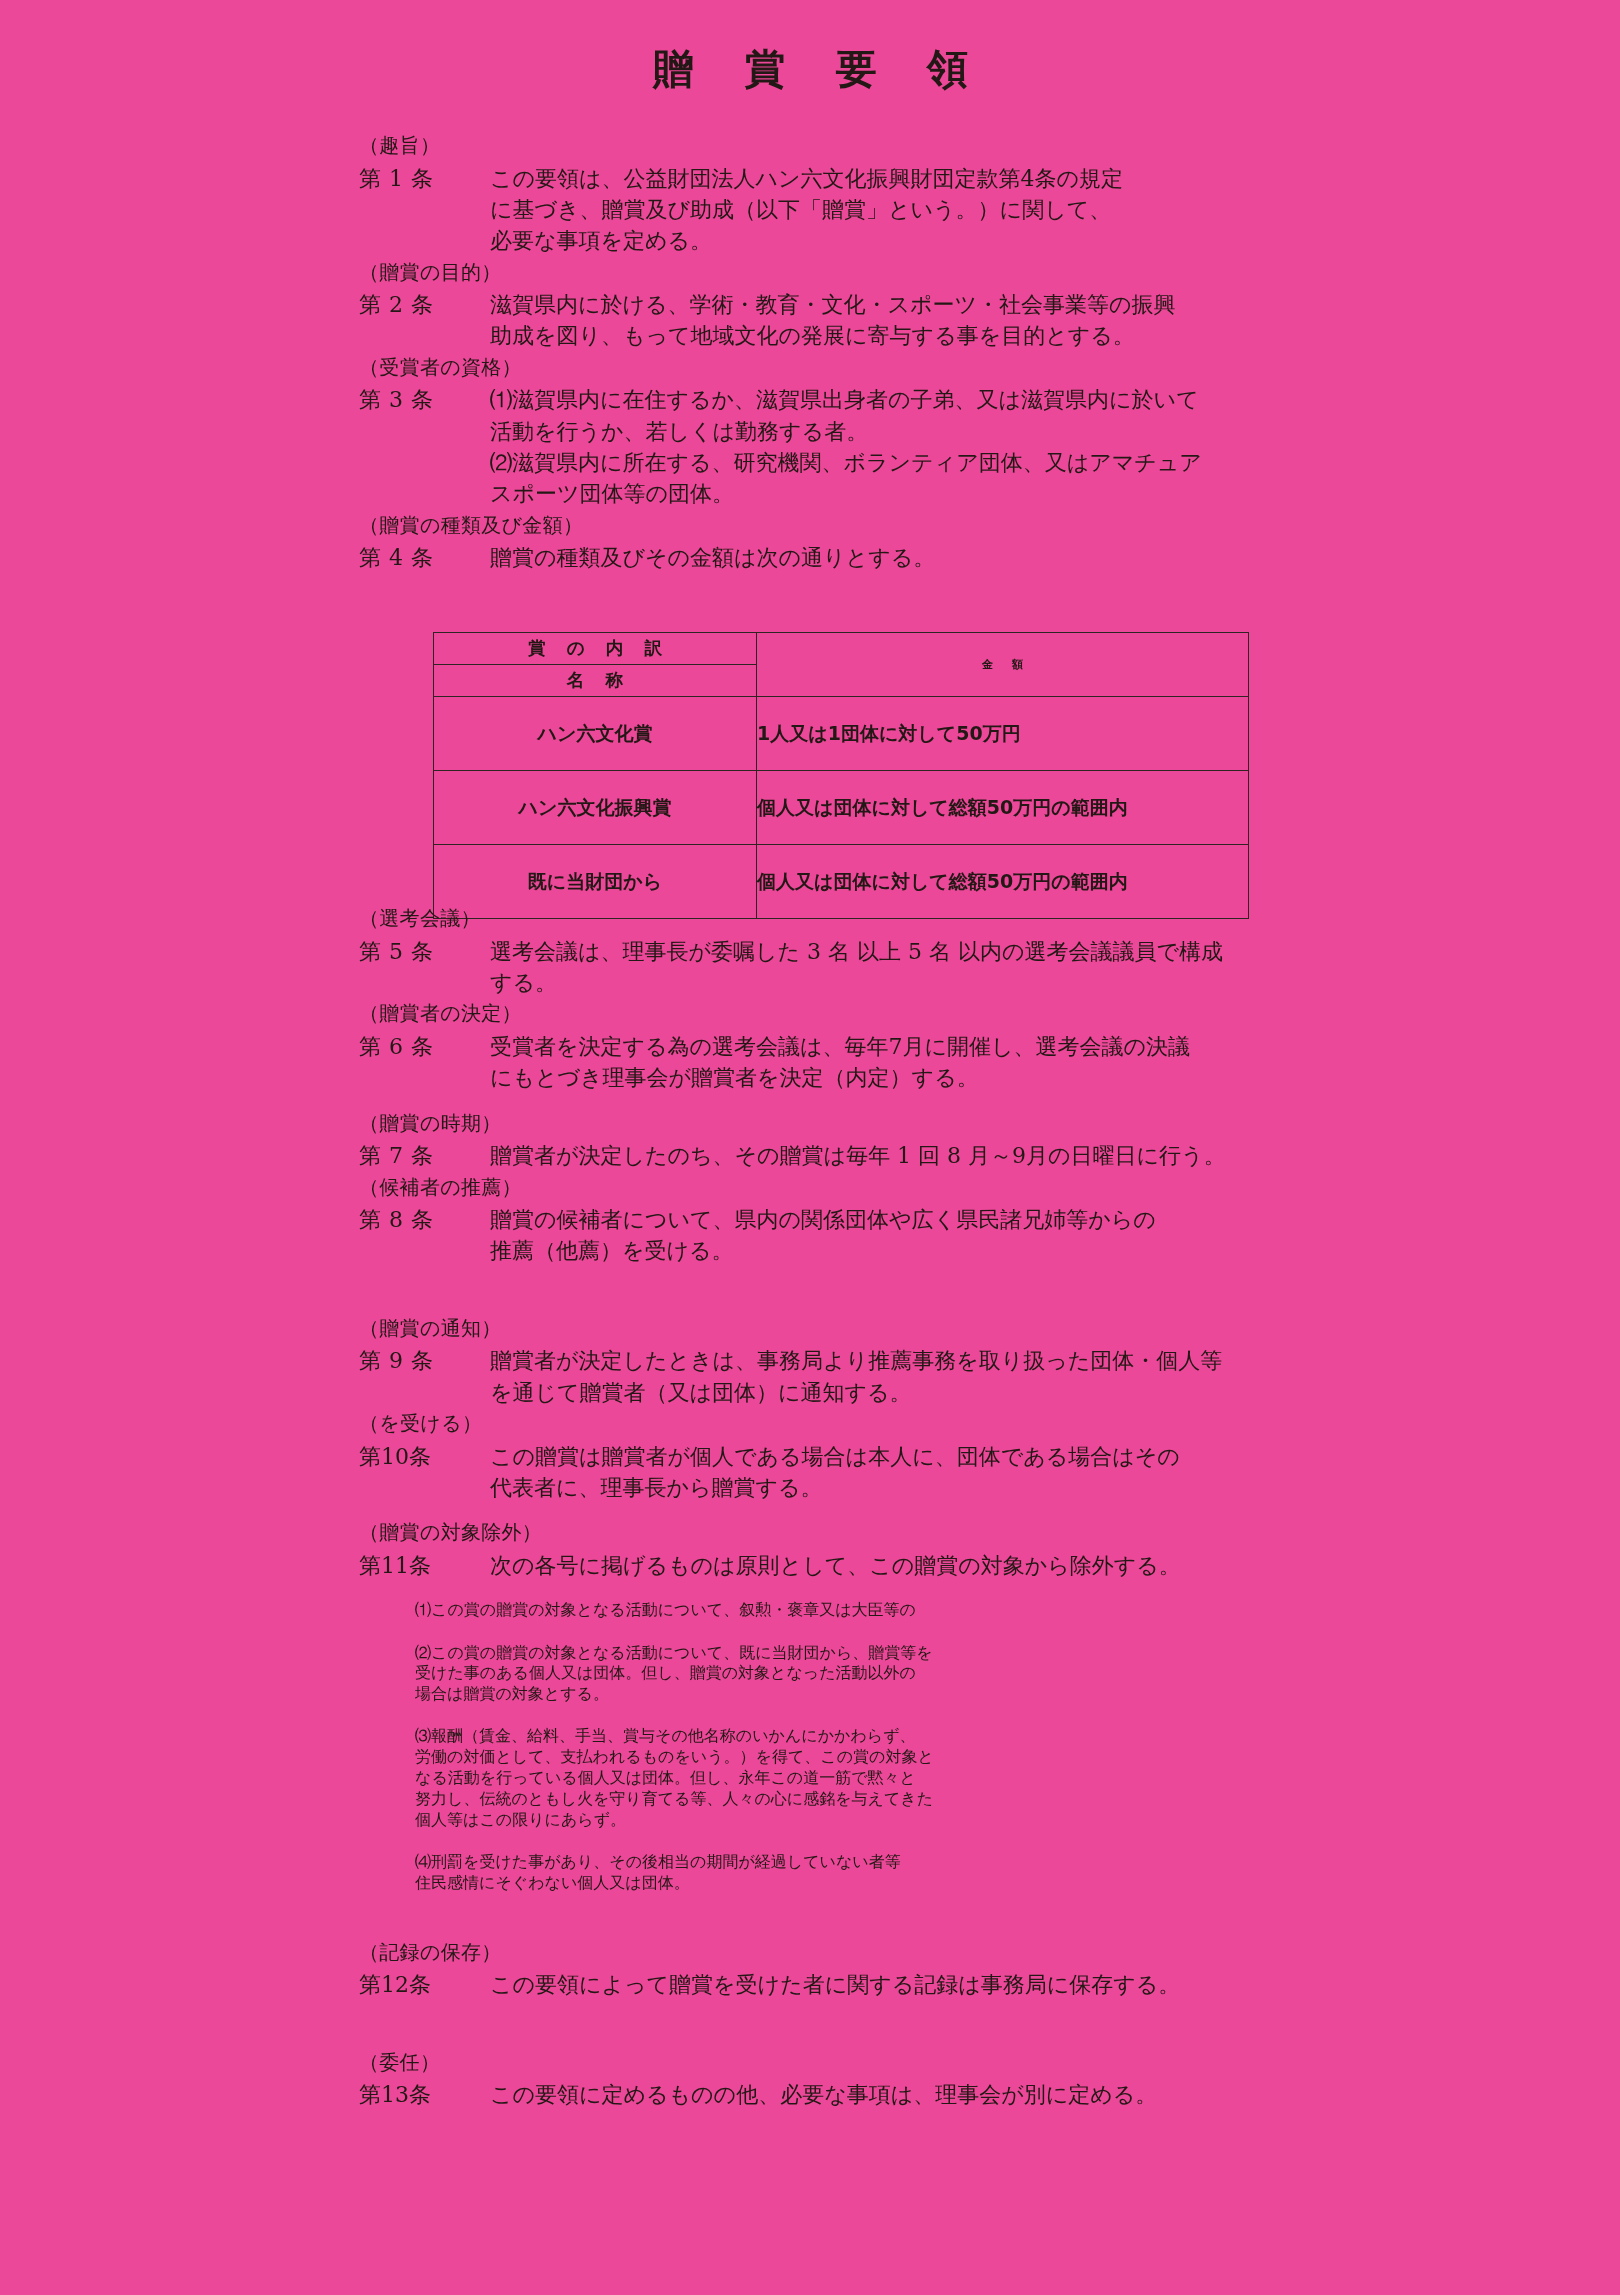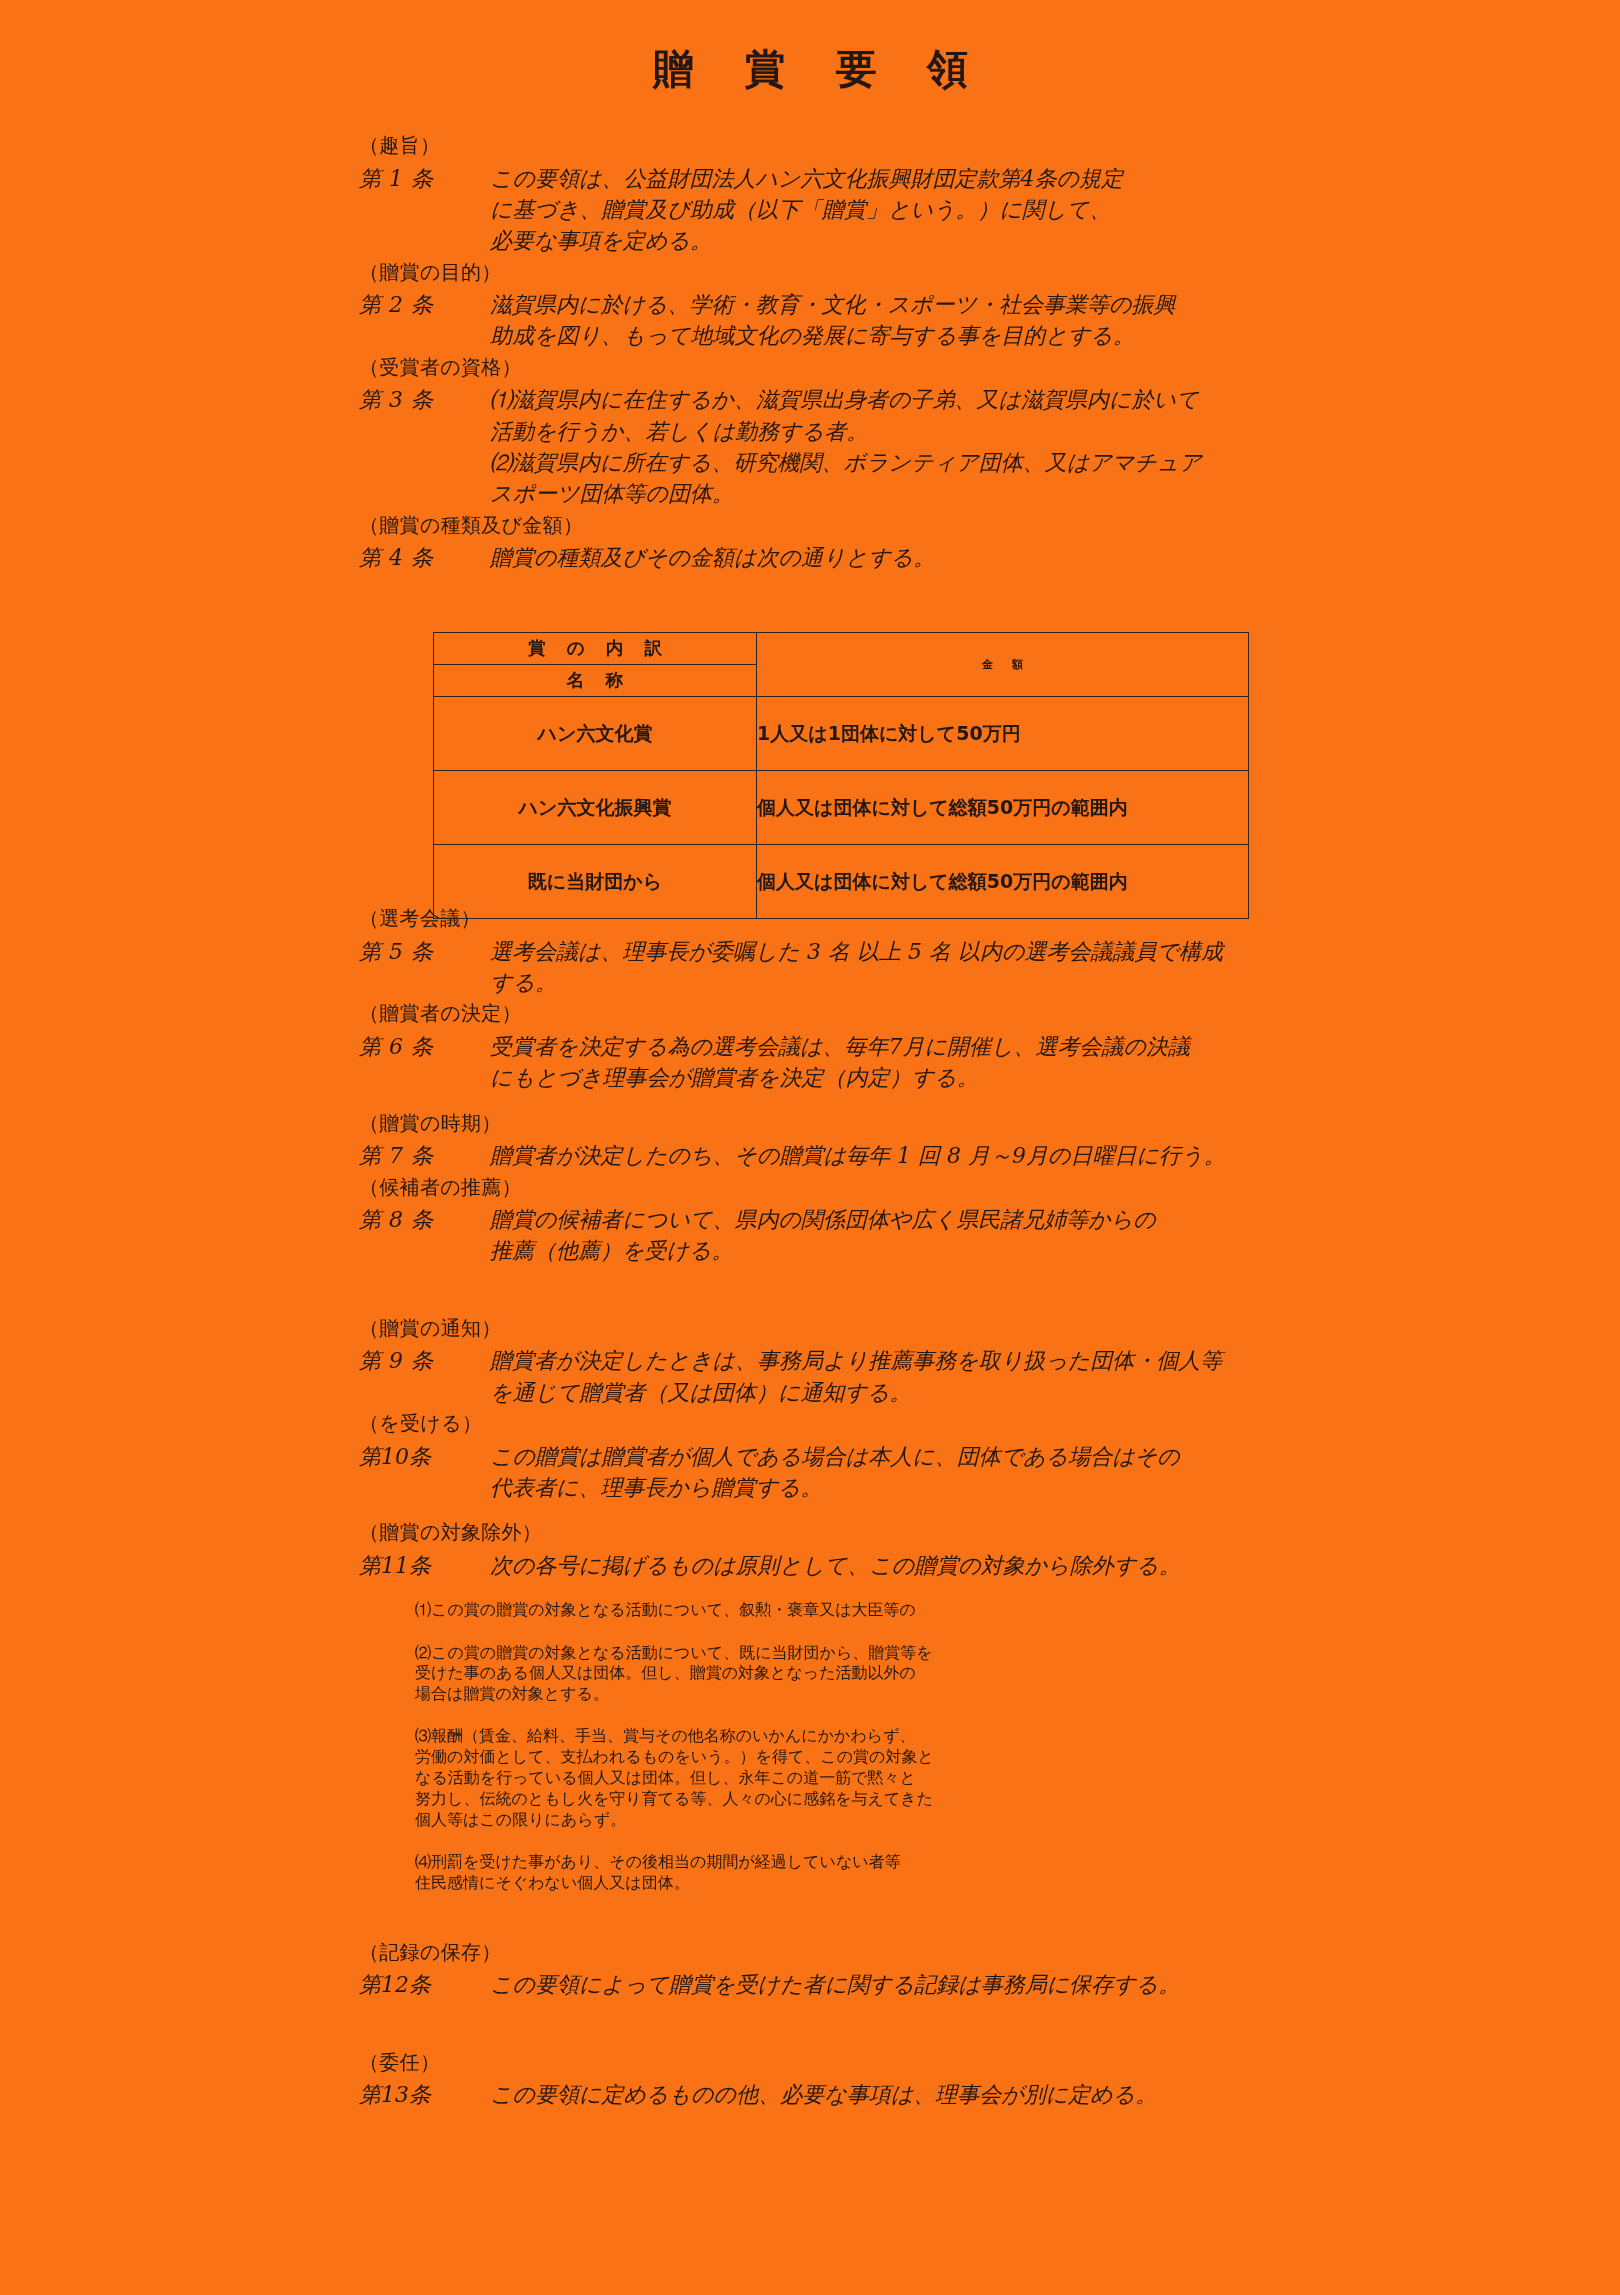--- a/index.html
+++ b/index.html
@@ -9,21 +9,21 @@
     background: #ffffff;
   }
   body {
     font-family: "DejaVu Serif", serif;
     color: #231815;
   }
   .page {
     position: relative;
     width: 1621px;
     height: 2295px;
-    background: #f97316;
+    background: #ec4899;
     box-sizing: border-box;
     overflow: hidden;
   }
 
   
   .doc-title {
     position: absolute;
     top: 47px;
     left: 0;
     width: 1621px;
@@ -54,21 +54,20 @@
     letter-spacing: 0.3px;
   }
 
   .article {
     display: block;
     margin: 0 0 5.3px 0;
   }
   .article-row {
     display: flex;
     align-items: flex-start;
-    font-style: italic;
   }
   .art-label {
     flex: 0 0 auto;
     width: 131px;
     font-size: 22px;
     line-height: 1.42;
     letter-spacing: 0.5px;
     color: #231815;
     white-space: nowrap;
   }

